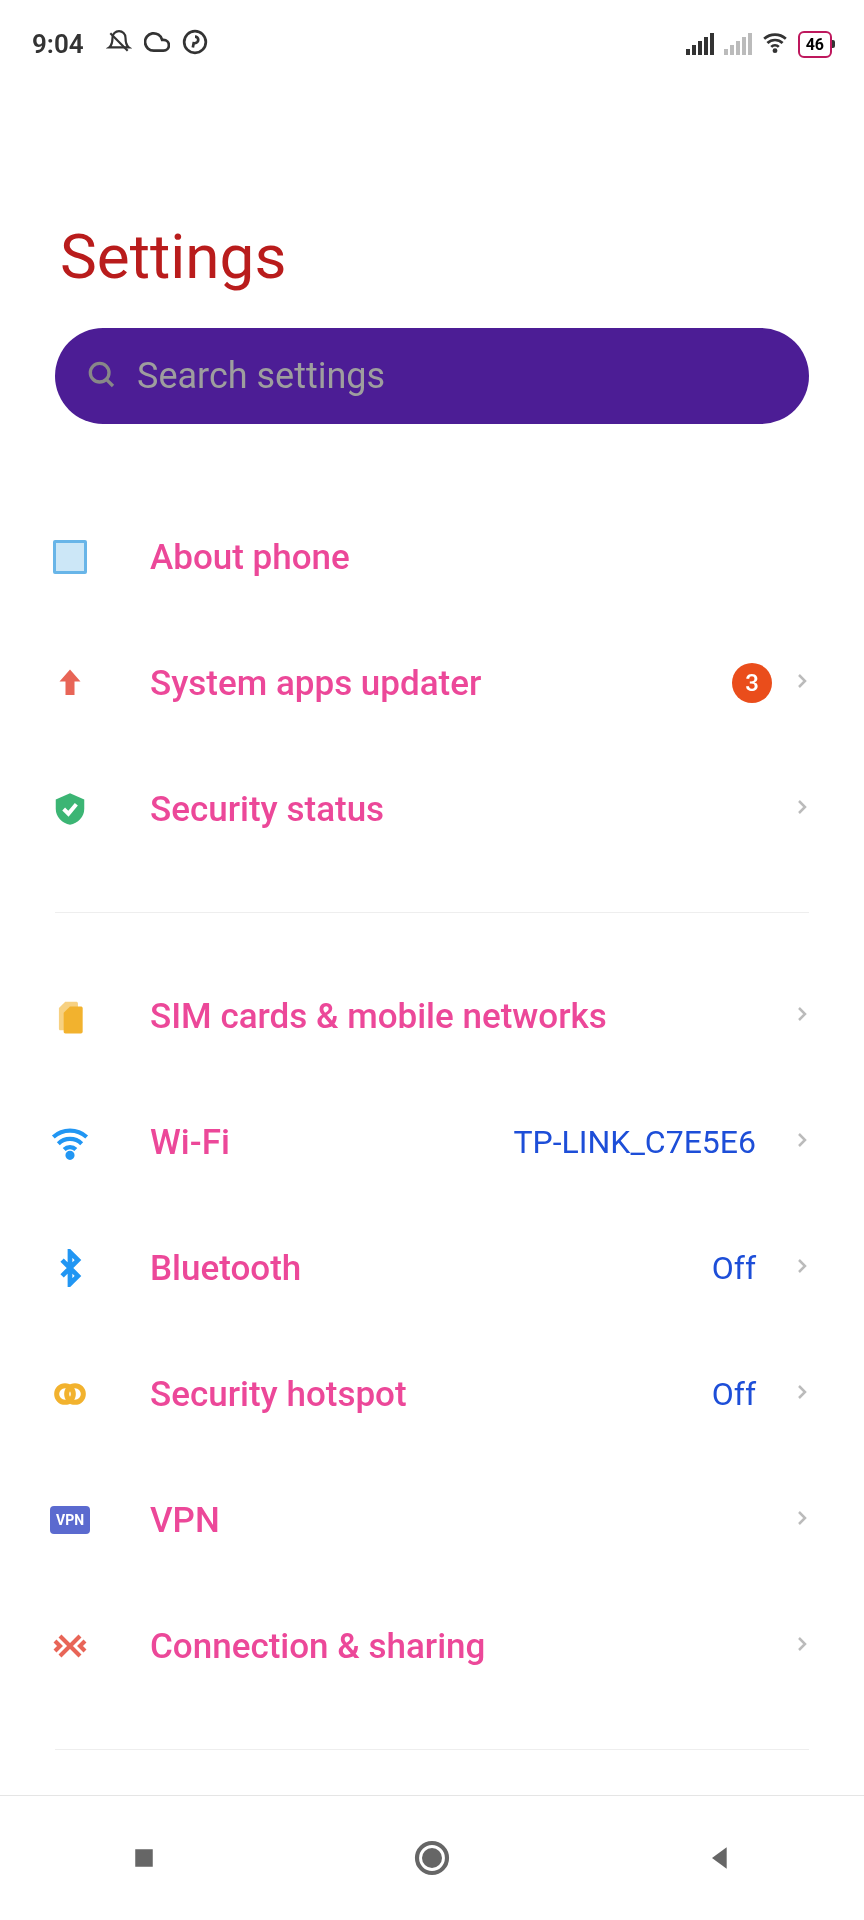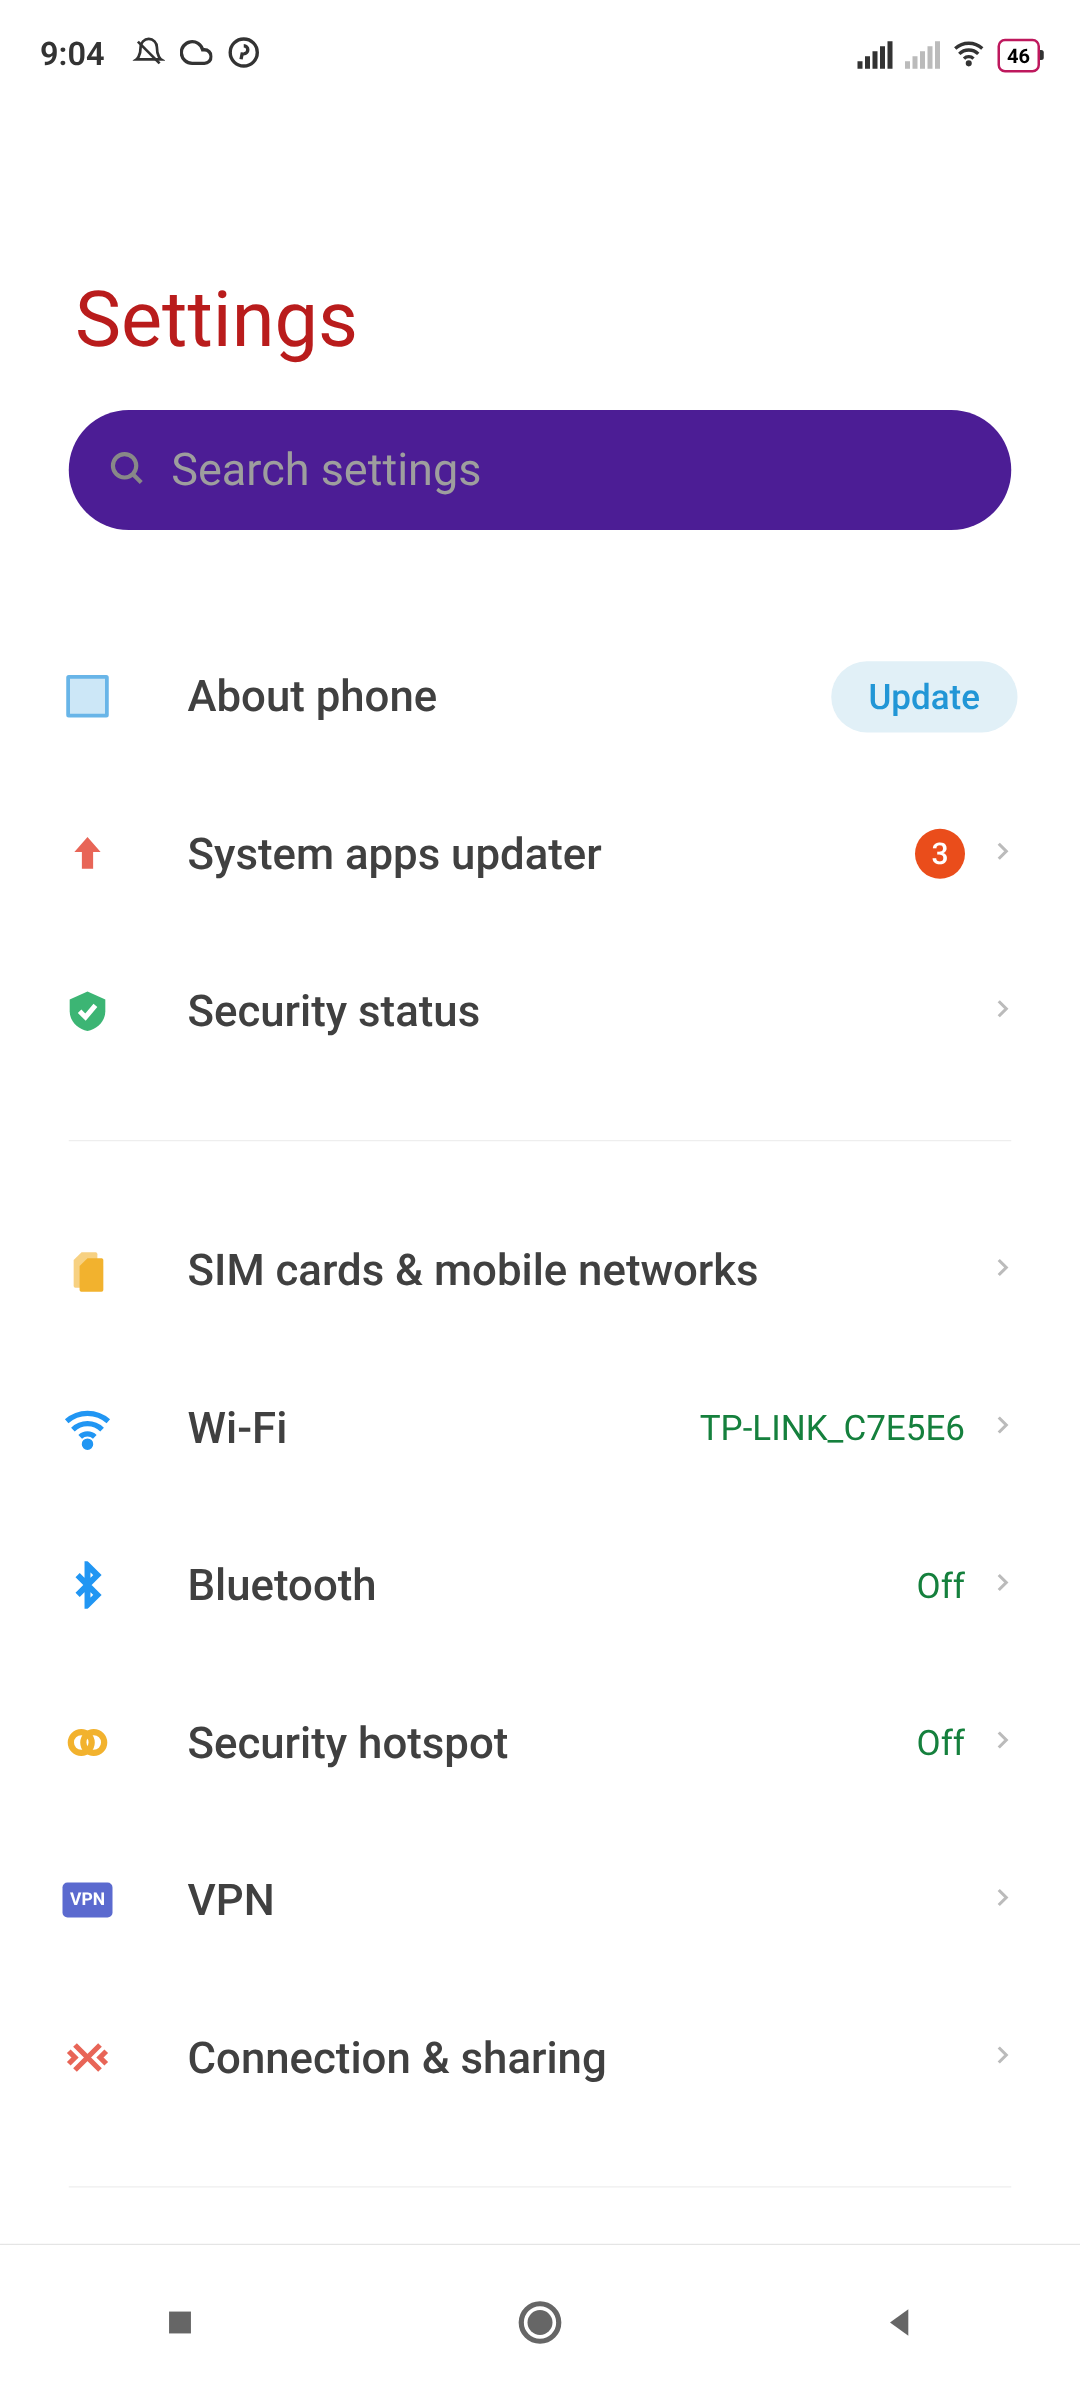--- a/index.html
+++ b/index.html
@@ -16,22 +16,22 @@
     .page-title { font-size: 62px; color: #b91c1c; font-weight: 400; padding: 150px 60px 35px 60px; }
     
     .search-bar { margin: 0 55px; background: #4c1d95; border-radius: 50px; height: 96px; display: flex; align-items: center; padding: 0 30px; gap: 20px; }
     .search-bar svg { flex-shrink: 0; }
     .search-input { border: none; background: transparent; font-size: 36px; color: #888; outline: none; width: 100%; }
     .search-input::placeholder { color: #9e9e9e; }
     
     .settings-list { padding-top: 70px; }
     .settings-item { display: flex; align-items: center; padding: 0 50px; height: 126px; position: relative; }
     .item-icon { width: 40px; height: 40px; margin-right: 60px; display: flex; align-items: center; justify-content: center; flex-shrink: 0; }
-    .item-label { font-size: 35px; color: #404040; font-weight: 500; flex: 1; }
-    .item-value { font-size: 28px; color: #15803d; margin-right: 18px; }
+    .item-label { font-size: 35px; color: #ec4899; font-weight: 500; flex: 1; }
+    .item-value { font-size: 32px; color: #1d4ed8; margin-right: 34px; }
     .chevron { color: #bbb; flex-shrink: 0; }
     
     .update-badge { background: #e1f0f7; color: #2196d6; font-size: 28px; font-weight: 500; padding: 12px 30px; border-radius: 50px; }
     .count-badge { background: #ea4d1b; color: #fff; font-size: 24px; width: 40px; height: 40px; border-radius: 50%; display: flex; align-items: center; justify-content: center; margin-right: 18px; font-weight: 500; }
     
     .divider { height: 1px; background: #eee; margin: 40px 55px; }
     
     .nav-bar { position: absolute; bottom: 0; left: 0; right: 0; height: 125px; display: flex; justify-content: space-around; align-items: center; border-top: 1px solid #e5e5e5; background: #fff; }
     .nav-btn { width: 180px; height: 100%; display: flex; align-items: center; justify-content: center; color: #555; }
     
@@ -117,21 +117,20 @@
   </span>
   <input class="search-input" placeholder="Search settings" style="">
 </div>
 
 <div class="settings-list">
   <div class="settings-item">
     <div class="item-icon">
         <div class="icon-phone"></div>
       </div>
     <span class="item-label">About phone</span>
-    <span class="update-badge">Update</span>
   </div>
 
   <div class="settings-item">
     <div class="item-icon icon-arrow-up">
       <svg width="36" height="36" viewBox="0 0 24 24" fill="currentColor">
           <path d="M12 3l7 8h-4v9h-6v-9H5z"></path>
         </svg>
     </div>
     <span class="item-label">System apps updater</span>
     <span class="count-badge">3</span>

